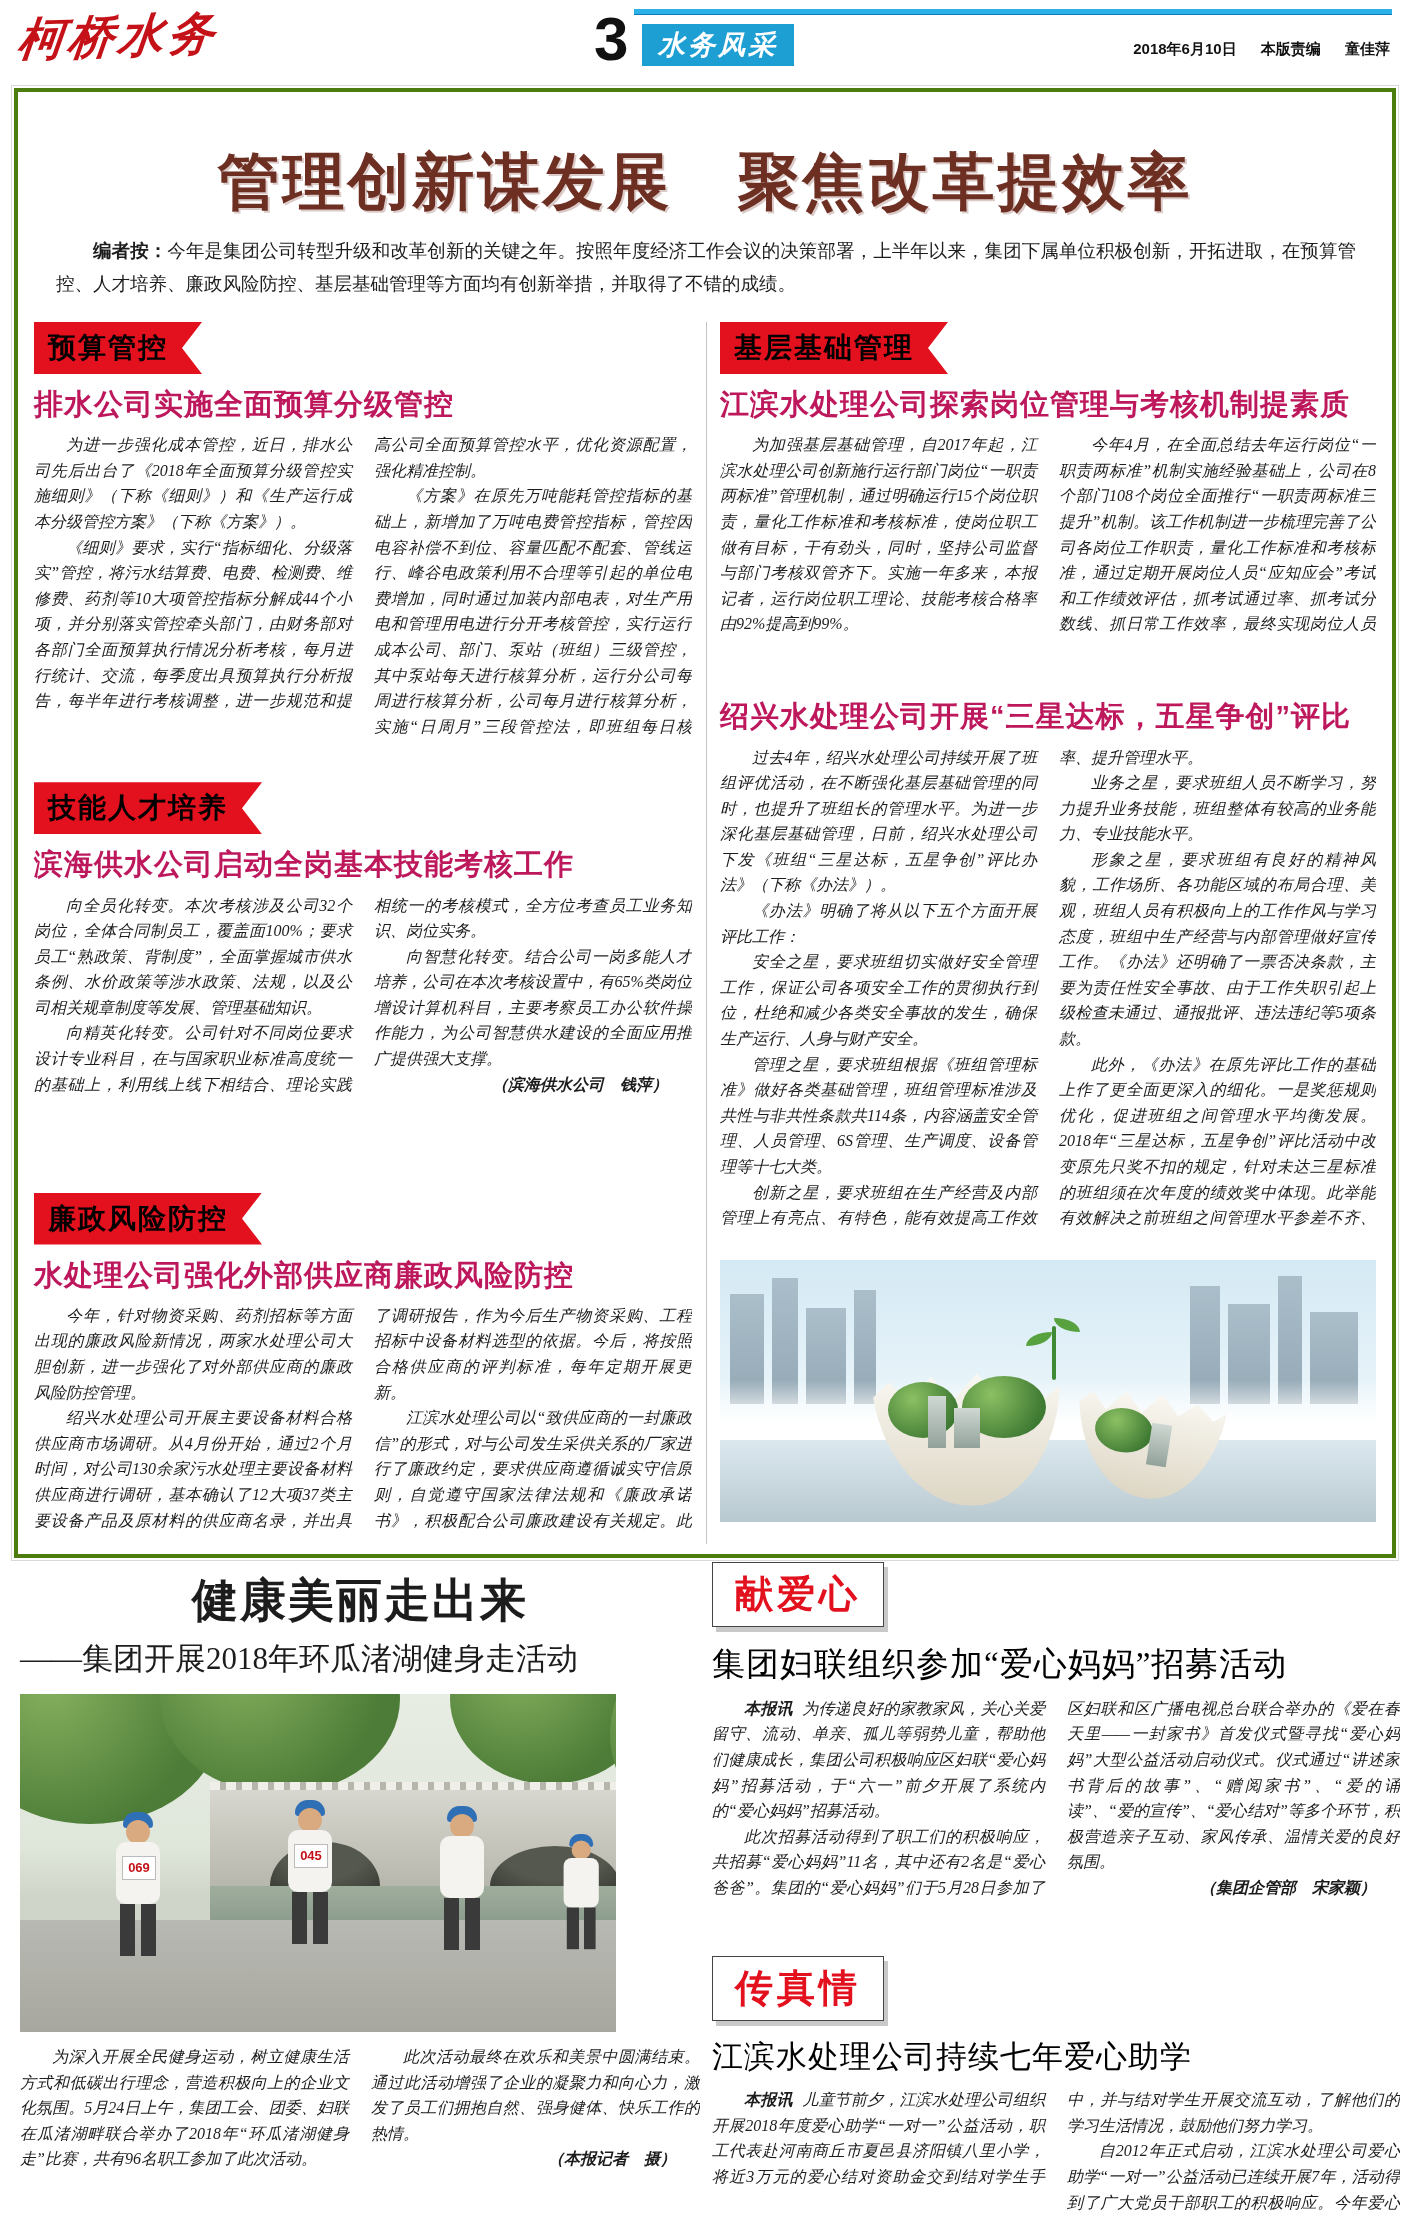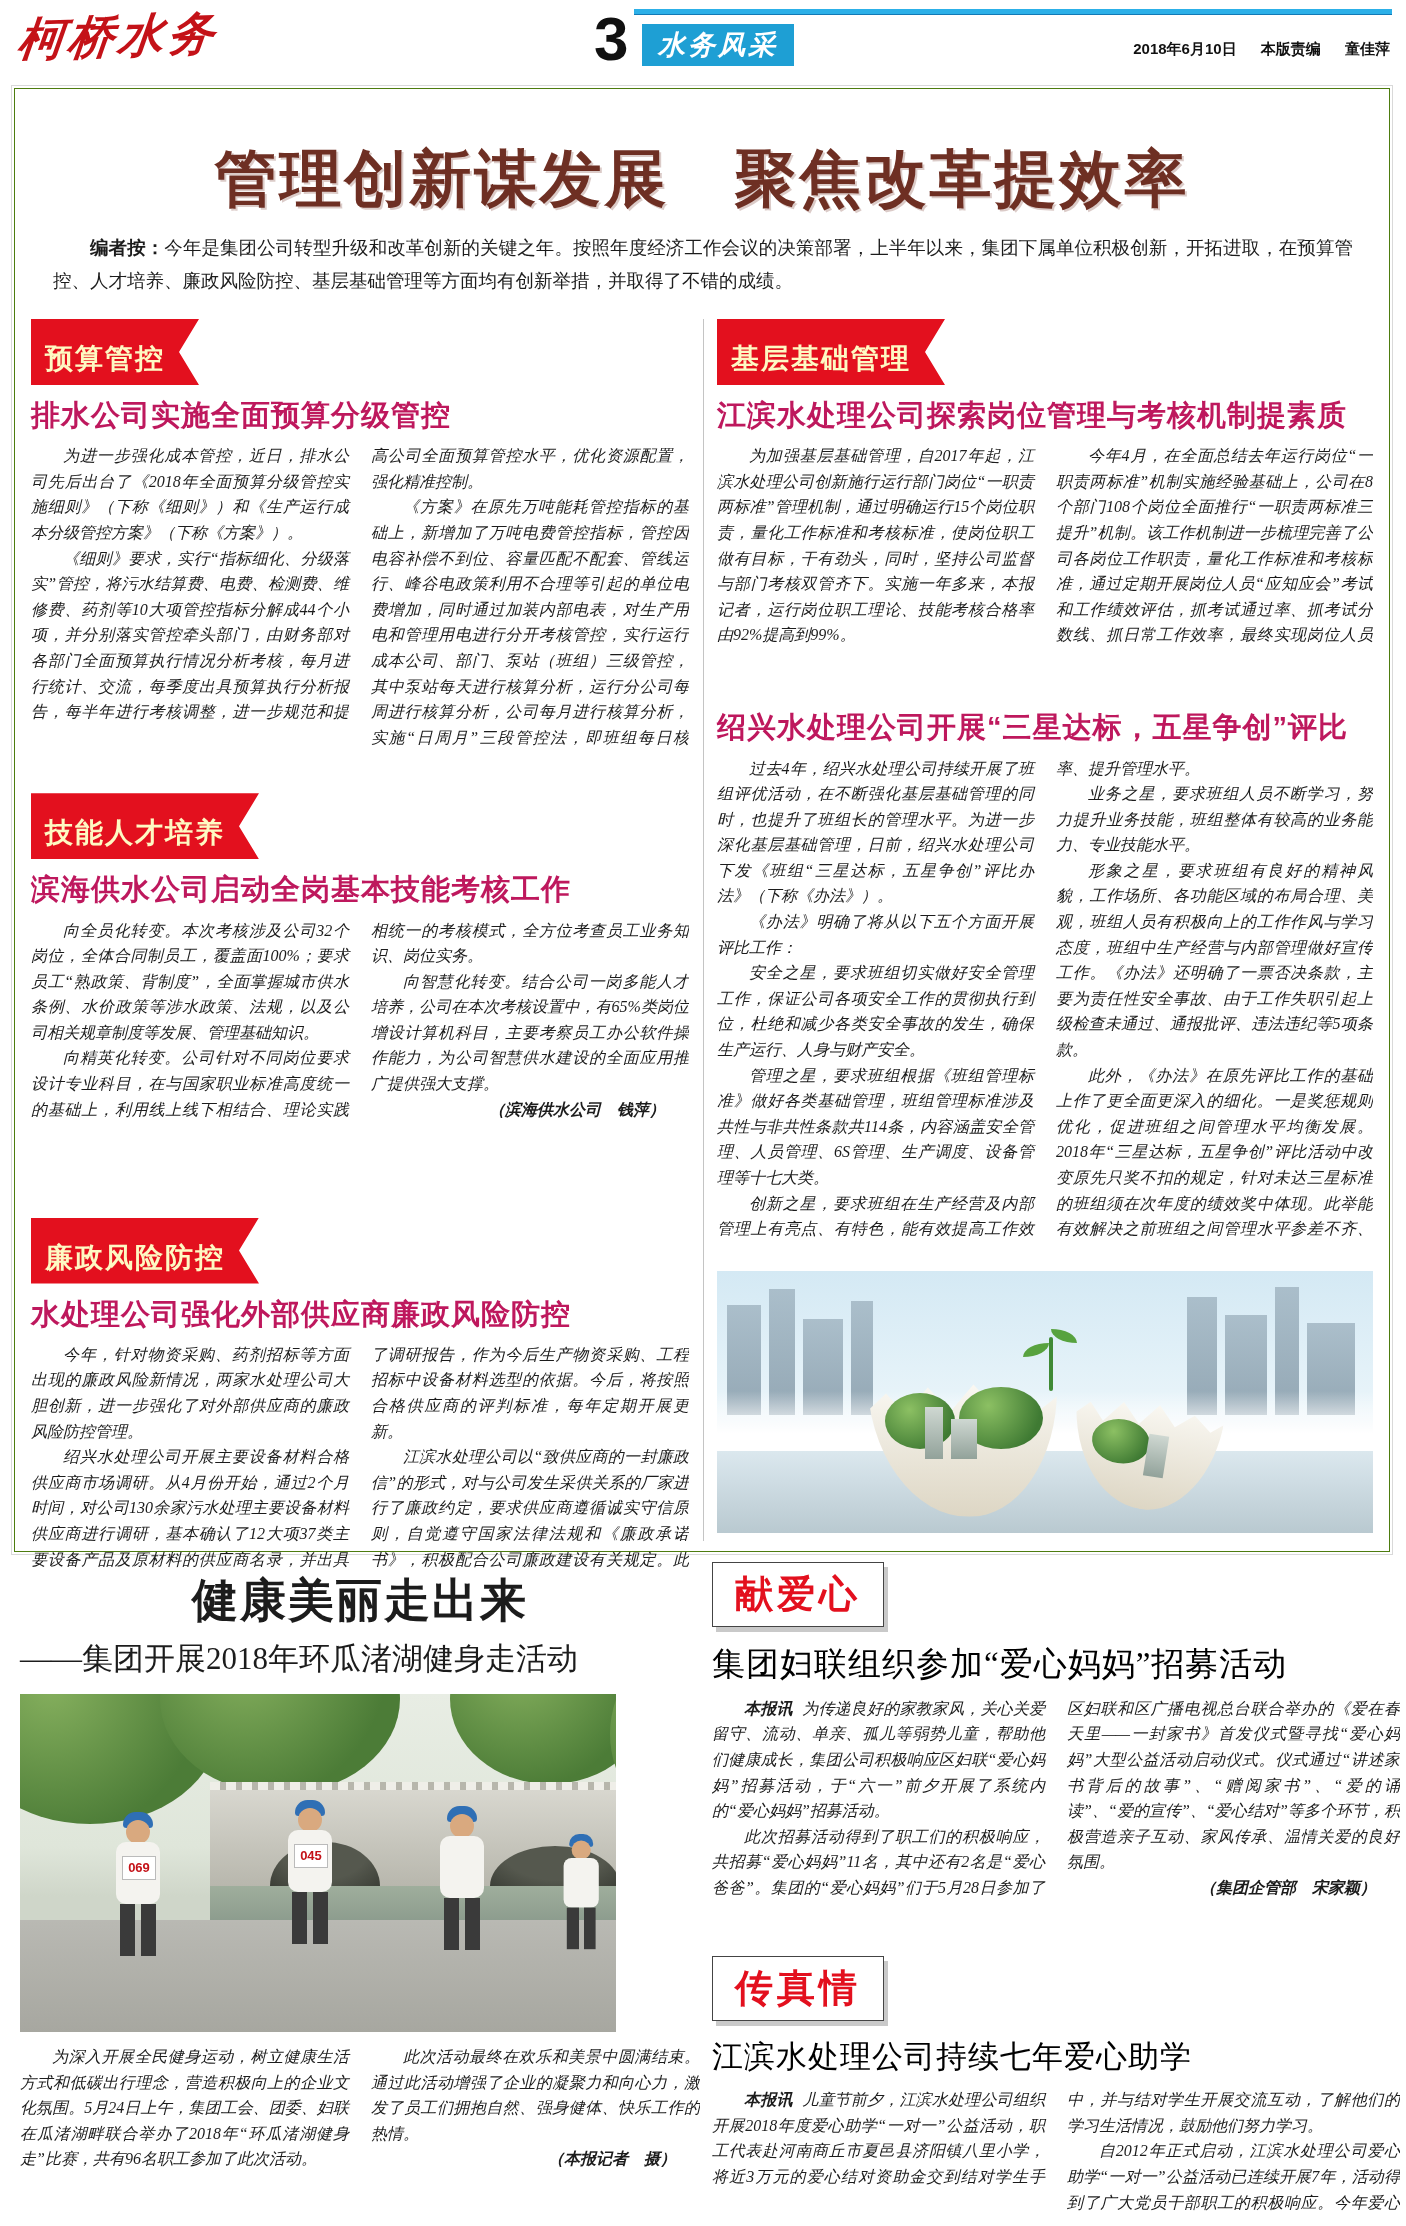--- a/index.html
+++ b/index.html
@@ -6,30 +6,30 @@
   body{width:1406px;height:2226px;position:relative;font-family:"Liberation Serif",serif;color:#1c1c1c;overflow:hidden;}
   .abs{position:absolute;}
   
   .logo{left:18px;top:6px;font-family:"DejaVu Serif",serif;font-style:italic;font-weight:bold;font-size:46px;color:#c41218;transform:skew(-6deg,-2deg);letter-spacing:4px;}
   .blue-rule{left:634px;top:9px;width:758px;height:5px;background:#2cb0e8;border-bottom:1px solid #1279b5;}
   .page-no{left:594px;top:8px;font-family:"Liberation Sans",sans-serif;font-weight:bold;font-size:62px;color:#111;line-height:1;}
   .section-box{left:642px;top:24px;background:#1e9fd4;color:#fff;font-family:"Liberation Sans",sans-serif;font-weight:bold;font-style:italic;font-size:27px;padding:3px 16px;letter-spacing:3px;}
   .dateline{right:16px;top:40px;font-family:"Liberation Sans",sans-serif;font-size:15px;font-weight:bold;color:#111;}
   .dateline span{margin-left:20px;}
   
-  .main-box{left:14px;top:88px;width:1374px;height:1462px;border:1px solid #4d7c0f;outline:1px solid #d9d9d9;outline-offset:2px;background:#fff;}
+  .main-box{left:14px;top:88px;width:1374px;height:1462px;border:4px solid #4d7c0f;outline:1px solid #d9d9d9;outline-offset:2px;background:#fff;}
   .lead-headline{left:0;top:48px;width:100%;text-align:center;font-family:"Liberation Sans",sans-serif;font-weight:bold;font-size:62px;color:#6e2f23;letter-spacing:3px;text-shadow:2px 2px 0 rgba(110,47,35,.25);}
   .editor-note{left:38px;top:142px;width:1300px;font-size:18.5px;line-height:1.8;text-align:justify;text-indent:2em;}
   .editor-note b{font-family:"Liberation Sans",sans-serif;}
   .v-divider{left:688px;top:230px;width:1px;height:1222px;background:#c4c4c4;}
   .half{top:230px;}
   .half-left{left:16px;width:658px;}
   .half-right{left:702px;width:656px;}
   
-  .banner{display:inline-block;background:#e3101e;color:#fef9c3;font-family:"Liberation Sans",sans-serif;font-weight:bold;font-size:28px;letter-spacing:2px;padding:21px 34px 7px 14px;clip-path:polygon(0 0,100% 0,calc(100% - 20px) 50%,100% 100%,0 100%);margin:0 0 8px 0;}
+  .banner{display:inline-block;background:#e3101e;color:#000000;font-family:"Liberation Sans",sans-serif;font-weight:bold;font-size:28px;letter-spacing:2px;padding:7px 34px 7px 14px;clip-path:polygon(0 0,100% 0,calc(100% - 20px) 50%,100% 100%,0 100%);margin:0 0 8px 0;}
   h2.art{margin:4px 0 10px 0;font-family:"Liberation Sans",sans-serif;font-weight:bold;font-size:29px;letter-spacing:1px;color:#be185d;line-height:1.25;}
   h2.art-serif{margin:4px 0 10px 0;font-family:"Liberation Serif",serif;font-weight:normal;font-size:33px;letter-spacing:1px;color:#000;line-height:1.3;}
   .cols2{column-count:2;column-gap:22px;font-size:16px;line-height:1.6;text-align:justify;overflow:hidden;}
   .cols2 p{margin:0;text-indent:2em;font-style:italic;}
   .byline{text-align:right;padding-right:1.5em;font-style:italic;text-indent:0 !important;font-weight:bold;}
   .lead-tag{font-family:"Liberation Sans",sans-serif;font-weight:bold;margin-right:.6em;}
   .gap18{height:18px;}
   .gap24{height:24px;}
   
   .frame-banner{display:inline-block;border:1px solid #444;background:#fff;box-shadow:4px 5px 0 #c9c9c9;color:#e3101e;font-family:"Liberation Sans",sans-serif;font-weight:bold;font-size:38px;letter-spacing:4px;padding:6px 22px;margin:0 0 12px 0;}

